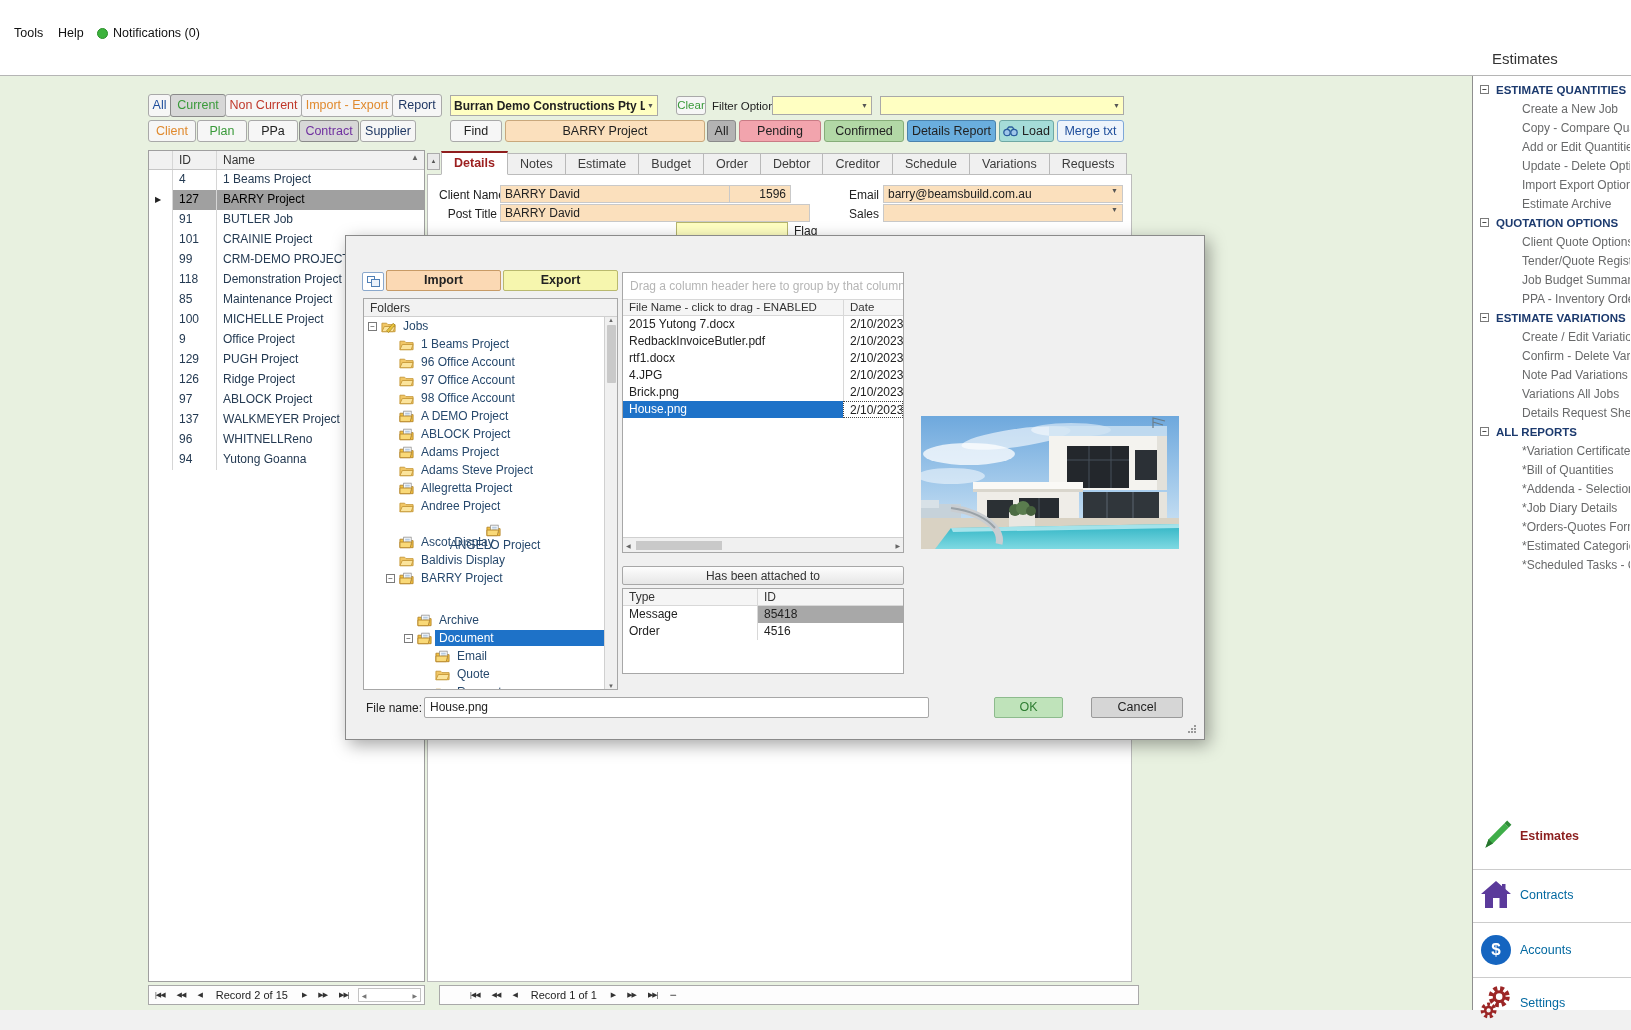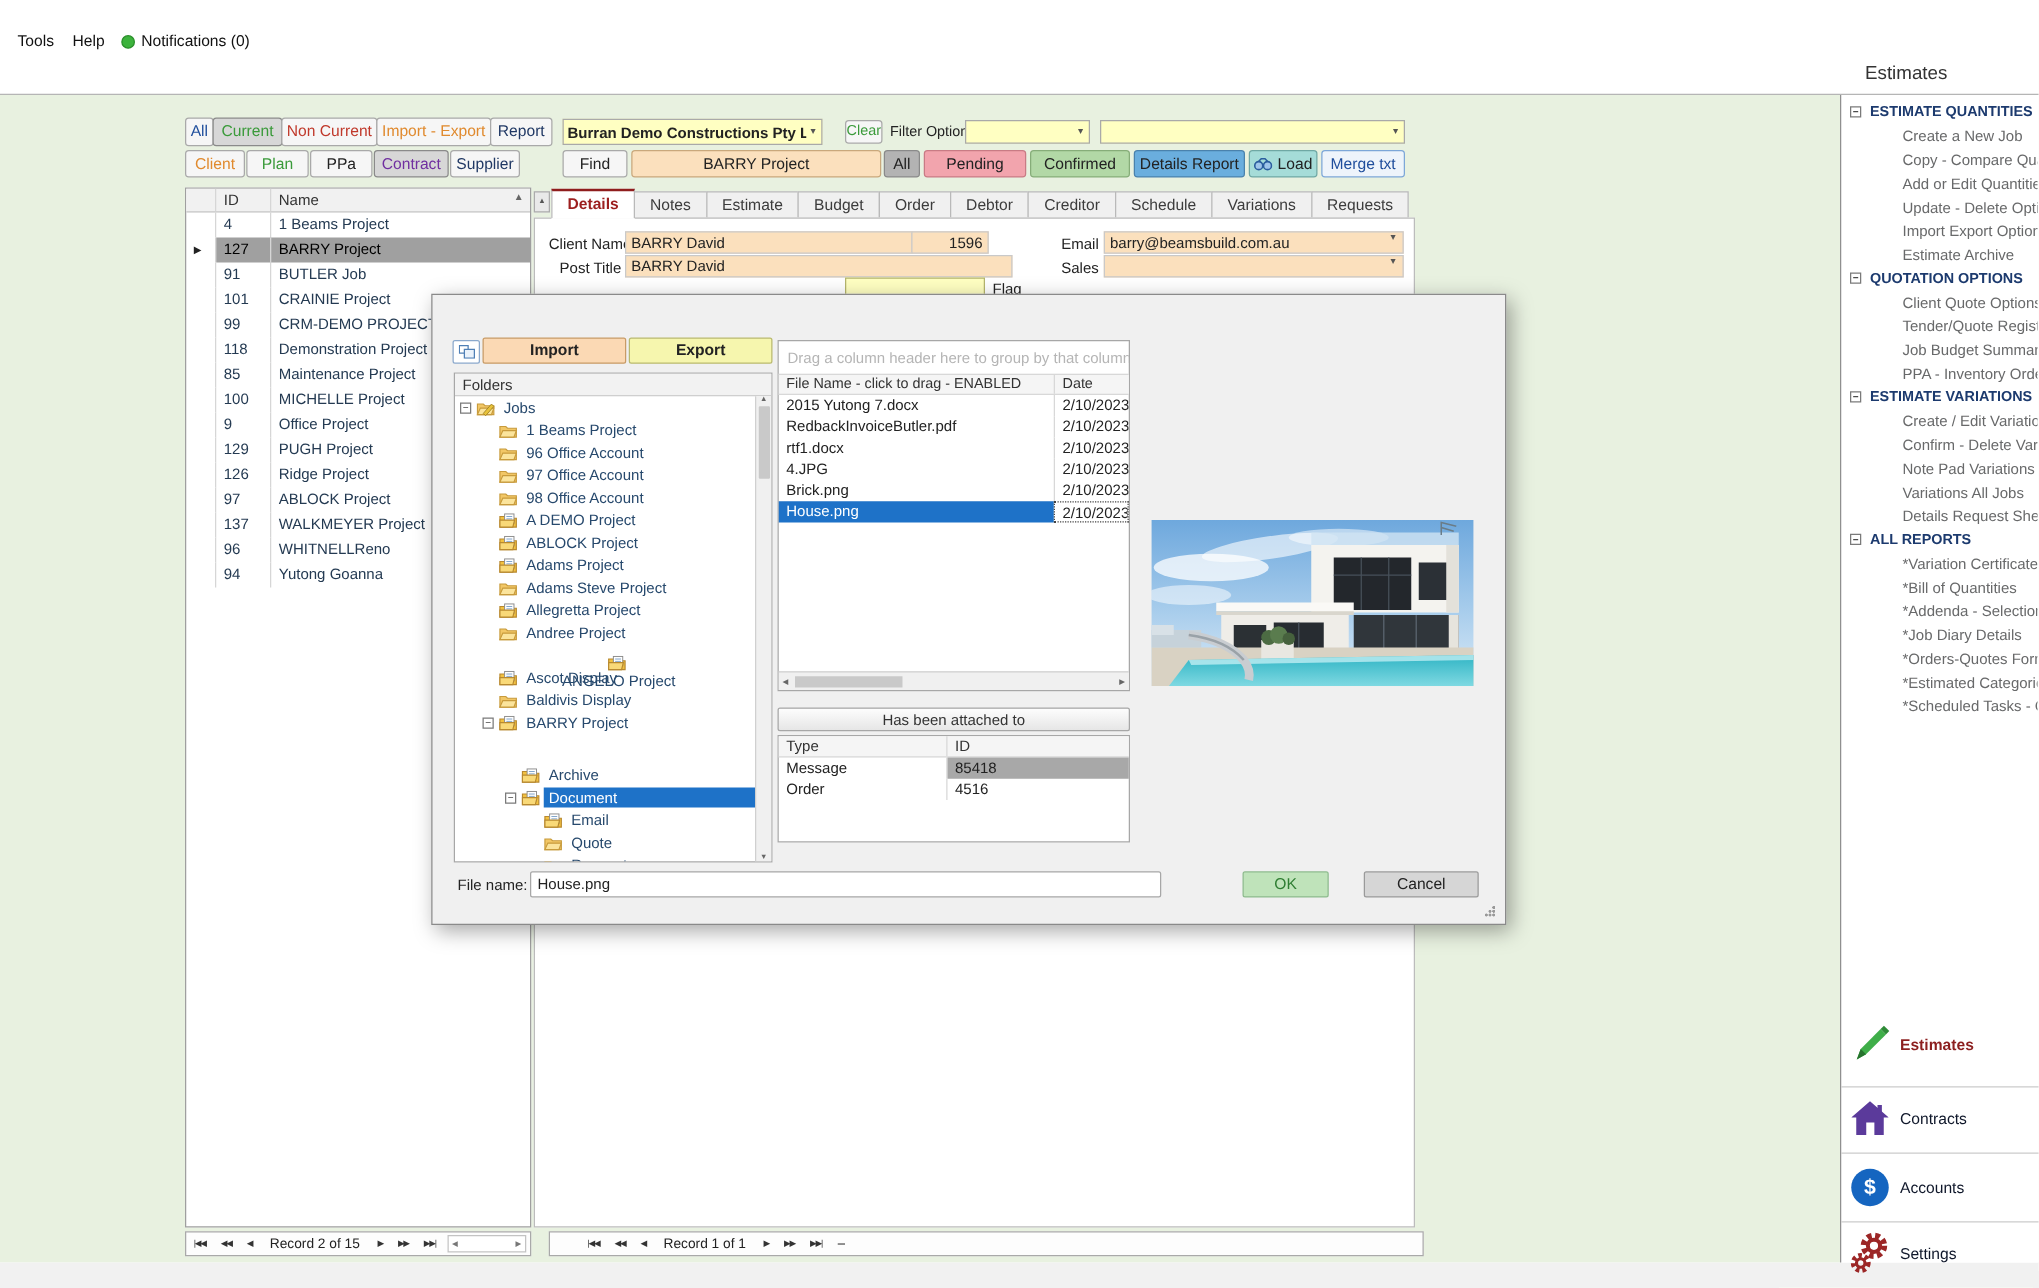--- a/index.html
+++ b/index.html
@@ -124,21 +124,21 @@
   
   #sbtitle{position:absolute;left:1492px;top:50px;font-size:15px;color:#333}
   #sidebar-list{position:absolute;left:1474px;top:80px;width:156px;height:515px;overflow:hidden}
   .sbrow{display:flex;align-items:center;height:19px;white-space:nowrap;overflow:hidden}
   .sbsec{padding-left:6px;font-size:11.5px;font-weight:bold;color:#1c3a6e}
   .sbsec .ebox{margin-right:7px}
   .sbitem{padding-left:48px;font-size:12px;color:#68696a}
   .sbdivider{position:absolute;left:1473px;width:158px;height:1px;background:#cccccc}
   .sbnav{position:absolute;left:1478px;width:152px;height:44px;display:flex;align-items:center}
   .navicon{width:36px;flex:0 0 auto;display:flex;justify-content:center}
-  .navlabel{font-size:12.5px;color:#0f172a;padding-left:6px}
+  .navlabel{font-size:12.5px;color:#0369a1;padding-left:6px}
   .navlabel.active{color:#8c1f1f;font-weight:bold}
   #acctcircle{width:30px;height:30px;border-radius:50%;background:#1565c0;color:#fff;font-weight:bold;font-size:17px;text-align:center;line-height:29px}
 </style>
 </head>
 <body>
 
 <div id="topband">
   <span class="menuitem" style="left:14px">Tools</span>
   <span class="menuitem" style="left:58px">Help</span>
   <span id="notifdot"></span>

